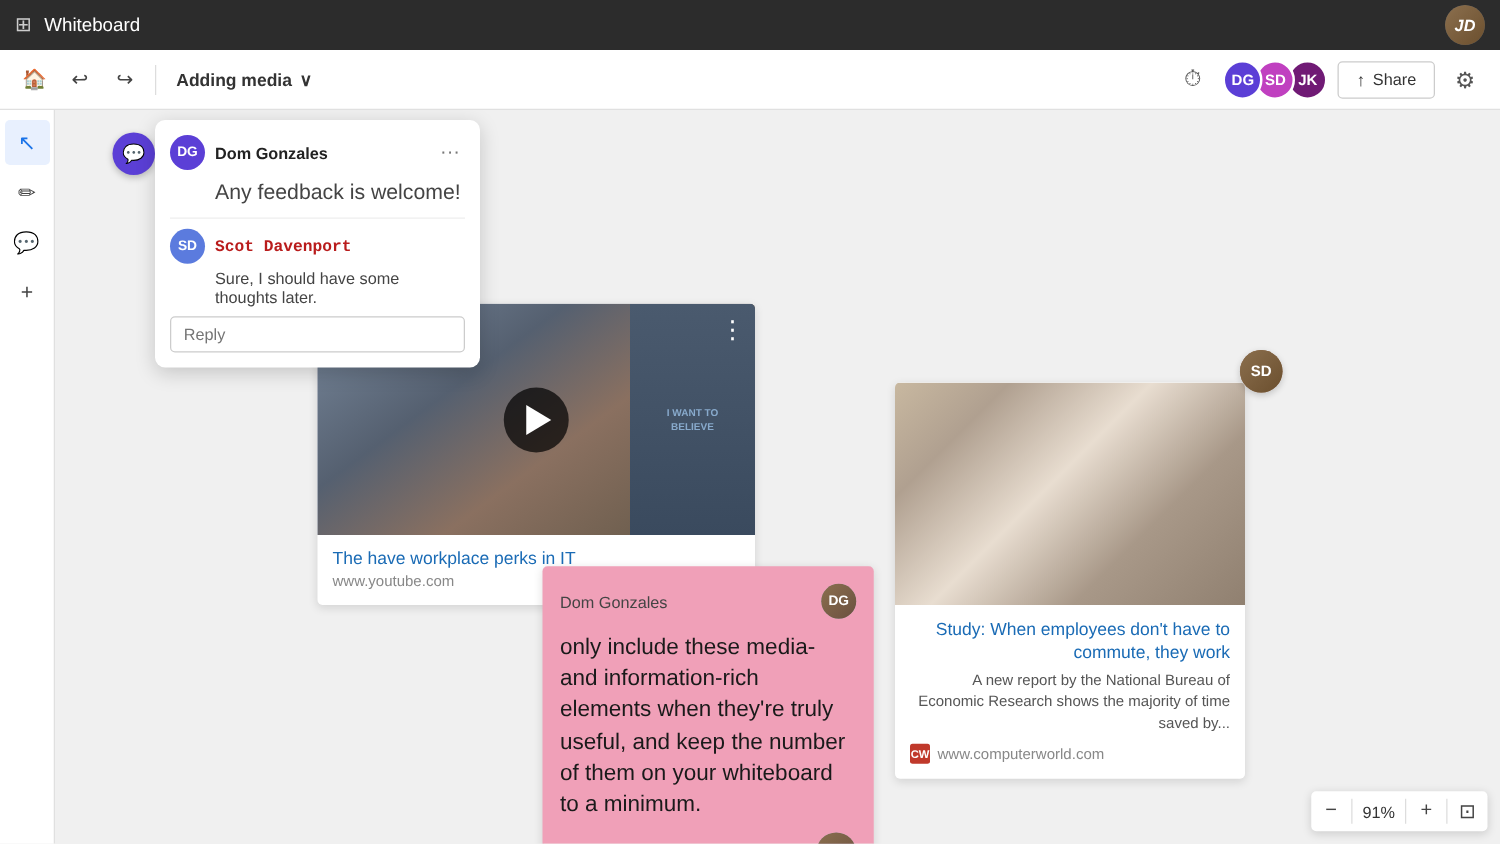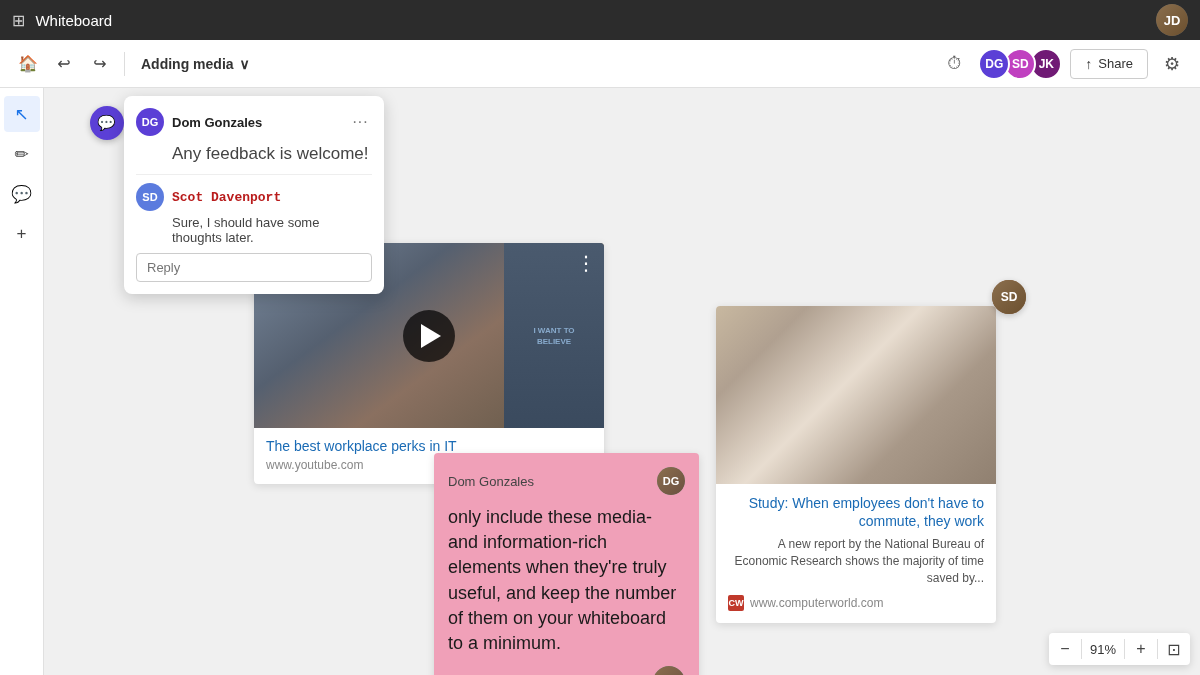--- a/index.html
+++ b/index.html
@@ -15,20 +15,21 @@
       gap: 12px;
     }
     .title-bar-grid { display: flex; align-items: center; gap: 10px; }
     .grid-icon { color: #ccc; font-size: 16px; cursor: pointer; }
     .app-title { color: #fff; font-size: 15px; font-weight: 500; }
     .title-avatar {
       width: 32px; height: 32px; border-radius: 50%;
       background: #5a5a5a; margin-left: auto;
       display: flex; align-items: center; justify-content: center;
       overflow: hidden;
+      font-style: italic;
     }
     .title-avatar-img {
       width: 32px; height: 32px; border-radius: 50%;
       background: linear-gradient(135deg, #8b6f4e 0%, #6b4f2e 100%);
       display: flex; align-items: center; justify-content: center;
       color: #fff; font-size: 13px; font-weight: 600;
     }
 
     
     .toolbar {
@@ -421,21 +422,21 @@
             <div style="color:#88aacc;font-size:8px;">I WANT TO</div>
             <div style="color:#88aacc;font-size:8px;">BELIEVE</div>
           </div>
         </div>
         <div class="play-btn-circle" style="position:relative;z-index:5;">
           <div class="play-triangle"></div>
         </div>
         <button class="youtube-more-btn" style="position:absolute;top:8px;right:8px;z-index:6;background:none;border:none;cursor:pointer;color:#fff;font-size:20px;">⋮</button>
       </div>
       <div class="youtube-info">
-        <a class="youtube-title" href="#">The best workplace perks in IT</a>
+        <a class="youtube-title" href="#">The have workplace perks in IT</a>
         <div class="youtube-url">www.youtube.com</div>
       </div>
     </div>
 
     <div class="sticky-note">
       <div class="sticky-header">
         <span class="sticky-author-name">Dom Gonzales</span>
         <div class="sticky-avatar-small">
           <div style="width:28px;height:28px;border-radius:50%;background:linear-gradient(135deg,#8b6f4e,#6b5040);display:flex;align-items:center;justify-content:center;color:#fff;font-size:11px;font-weight:700;">DG</div>
         </div>

